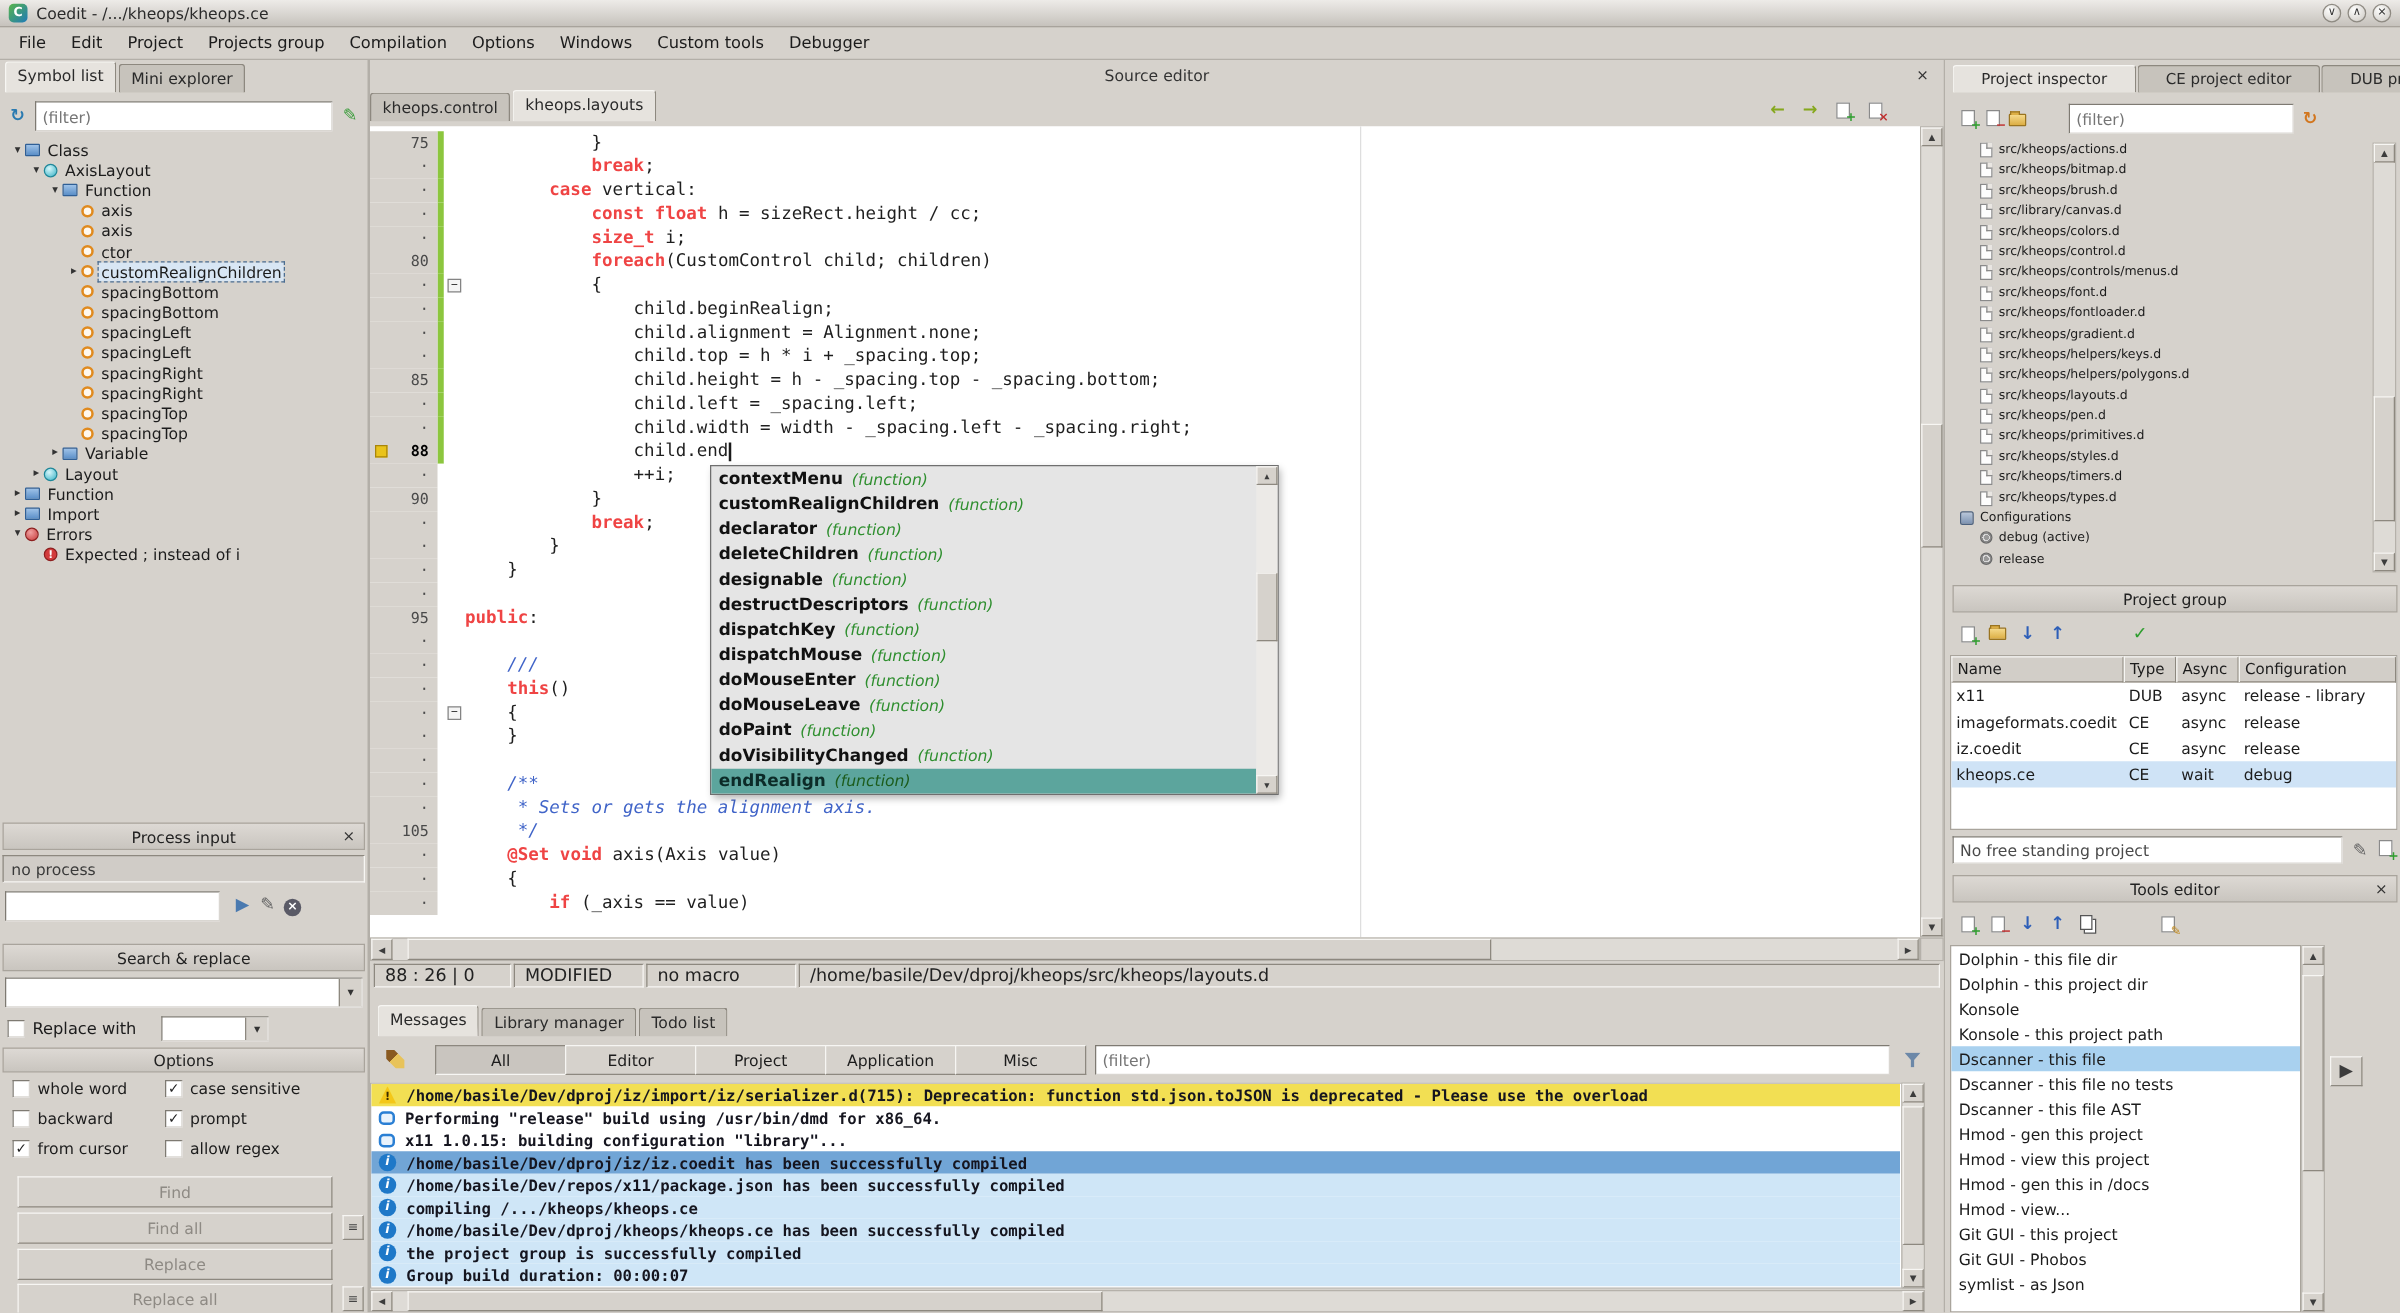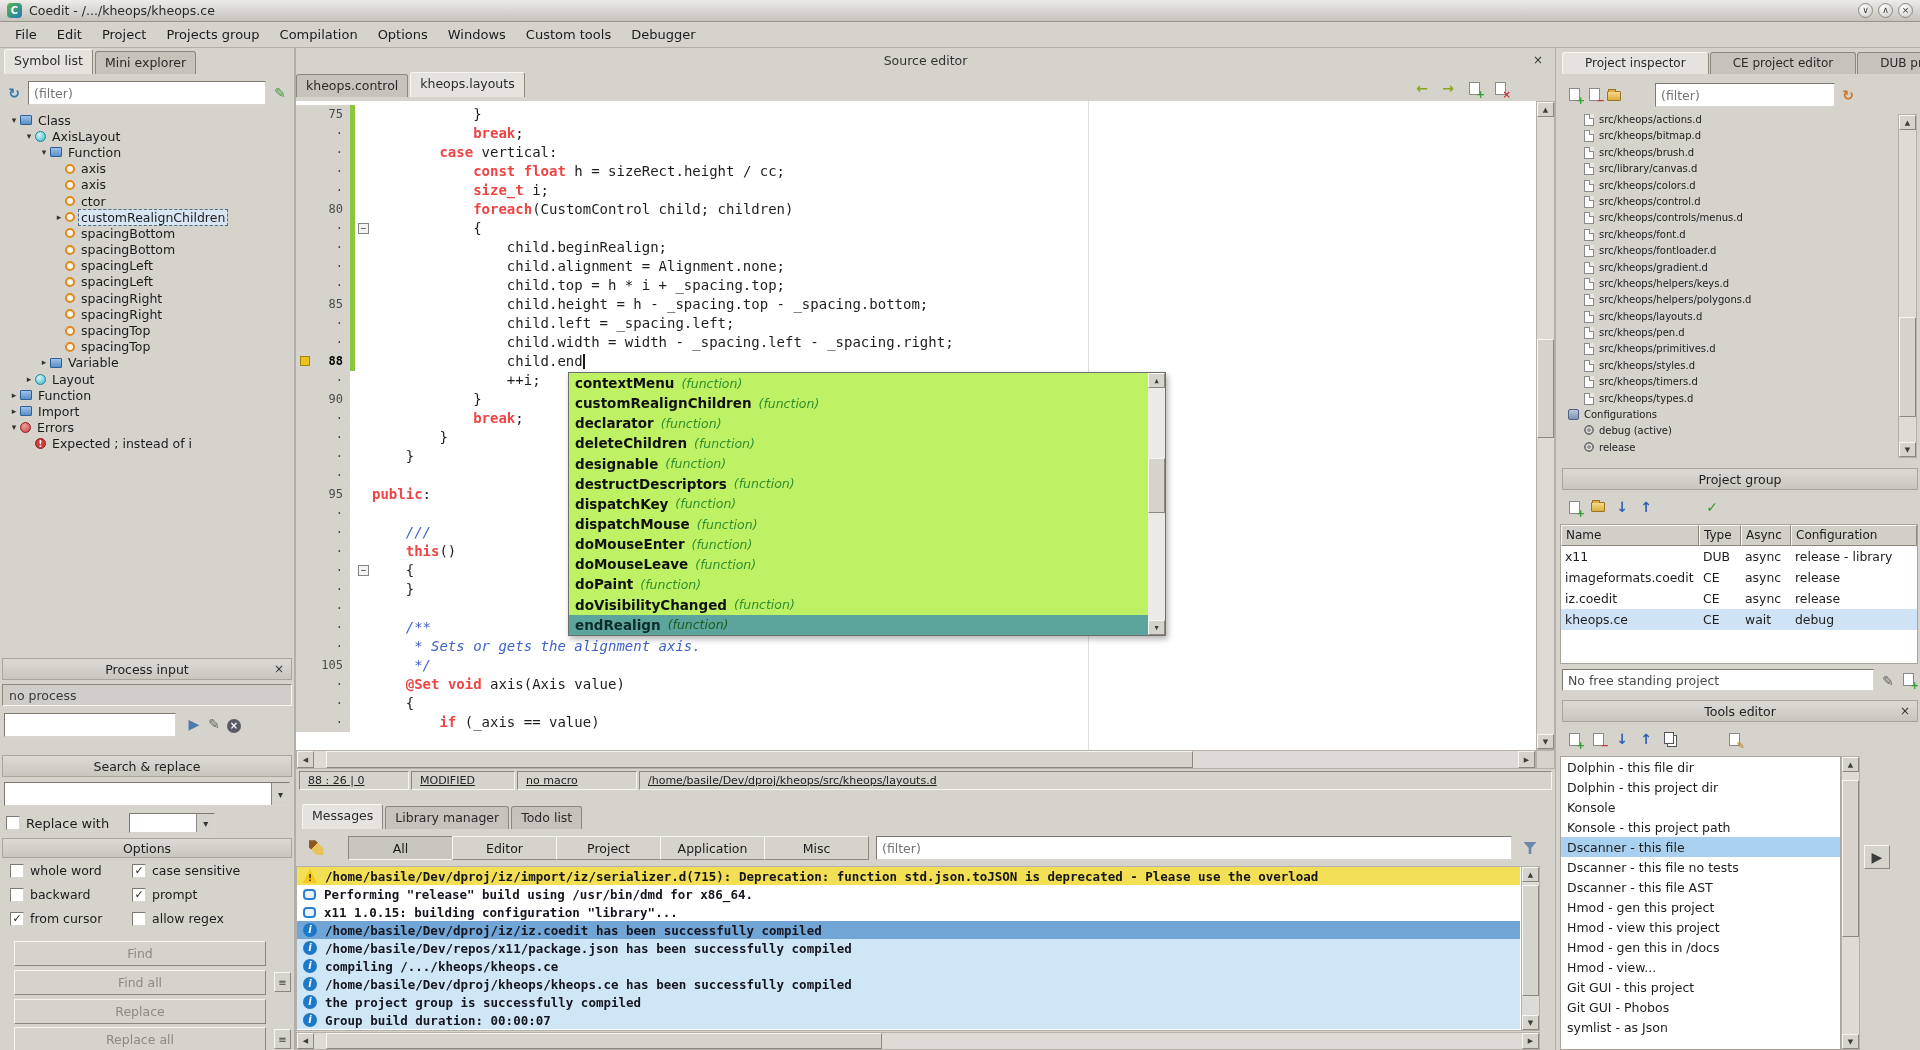--- a/index.html
+++ b/index.html
@@ -74,21 +74,21 @@
 .strip.mod{background:#8cc63e;}
 .foldc{width:17px;flex:none;display:flex;align-items:center;justify-content:center;}
 .foldbox{width:11px;height:11px;border:1px solid #848484;background:#f4f4f4;font-size:9px;line-height:9px;text-align:center;color:#333;}
 .ct{flex:1;white-space:pre;font-size:14px;line-height:19px;color:#1e1e1e;}
 .tk-p{color:#1e1e1e;}
 .tk-k{color:#ef4444;font-weight:bold;}
 .tk-c{color:#4064c8;font-style:italic;}
 .caret{display:inline-block;width:2px;height:15px;background:#1a1a1a;vertical-align:text-bottom;}
 #margin-line{position:absolute;left:792px;top:0;bottom:0;width:1px;background:#dedede;z-index:0;}
 
-#popup{position:absolute;left:272px;top:271px;width:598px;height:264px;background:#bef264;border:1px solid #6f6f6f;box-shadow:2px 3px 6px rgba(0,0,0,.3);display:flex;z-index:10;}
+#popup{position:absolute;left:272px;top:271px;width:455px;height:264px;background:#e5e5e5;border:1px solid #6f6f6f;box-shadow:2px 3px 6px rgba(0,0,0,.3);display:flex;z-index:10;}
 #popup-items{flex:1;overflow:hidden;}
 .pi{height:20.15px;display:flex;align-items:center;padding-left:6px;gap:7px;white-space:nowrap;}
 .pi .nm{font-family:"DejaVu Sans",sans-serif;font-weight:bold;font-size:13.5px;color:#111;}
 .pi .kd{font-family:"DejaVu Sans",sans-serif;font-style:italic;font-size:12.5px;color:#2f8f2f;}
 .pi.sel{background:#5ca59d;}
 .pi.sel .nm{color:#0c2b28;}
 .pi.sel .kd{color:#1c5c1c;}
 #popup-sb{width:17px;flex:none;background:#eceae7;border-left:1px solid #b5b1aa;display:flex;flex-direction:column;}
 
 .vsb{position:absolute;display:flex;flex-direction:column;background:#dedbd6;border:1px solid #b5b1aa;}
@@ -99,21 +99,21 @@
 .thumb{position:absolute;background:#d6d2cc;border:1px solid;border-color:#f7f6f3 #8d887f #8d887f #f7f6f3;}
 .ar-up::before{content:"▲";font-size:7px;}
 .ar-dn::before{content:"▼";font-size:7px;}
 .ar-l::before{content:"◀";font-size:7px;}
 .ar-r::before{content:"▶";font-size:7px;}
 #ed-vsb{left:1536px;top:101px;width:19px;height:649px;}
 #ed-hsb{left:296px;top:750px;width:1240px;height:19px;}
 #ed-corner{position:absolute;left:1536px;top:750px;width:19px;height:19px;background:#d6d2cc;border:1px solid #b5b1aa;}
 
 #statusbar{position:absolute;left:296px;top:769px;width:1259px;height:23px;display:flex;align-items:center;background:#d6d2cc;padding:0 2px;}
-.sfield{border:1px solid;border-color:#8d887f #f7f6f3 #f7f6f3 #8d887f;height:19px;display:flex;align-items:center;padding:0 8px;font-size:11px;margin:0 1px;white-space:nowrap;overflow:hidden;color:#222;text-decoration:underline;}
+.sfield{border:1px solid;border-color:#8d887f #f7f6f3 #f7f6f3 #8d887f;height:19px;display:flex;align-items:center;padding:0 8px;font-size:14px;margin:0 1px;white-space:nowrap;overflow:hidden;color:#222;}
 #sf-caret{width:110px;}
 #sf-mod{width:104px;}
 #sf-macro{width:120px;}
 #sf-path{flex:1;}
 
 #msg-tabs{position:absolute;left:296px;top:800px;width:1259px;height:29px;padding-left:6px;display:flex;align-items:flex-end;}
 #msg-toolbar{position:absolute;left:296px;top:833px;width:1244px;height:30px;display:flex;align-items:center;}
 #msg-clear{margin:0 22px 0 10px;}
 #msg-filters{display:flex;}
 .seg{height:24px;min-width:105px;padding:0 10px;display:flex;align-items:center;justify-content:center;font-size:12.5px;background:#d6d2cc;border:1px solid;border-color:#f7f6f3 #8d887f #8d887f #f7f6f3;margin-right:-1px;}

